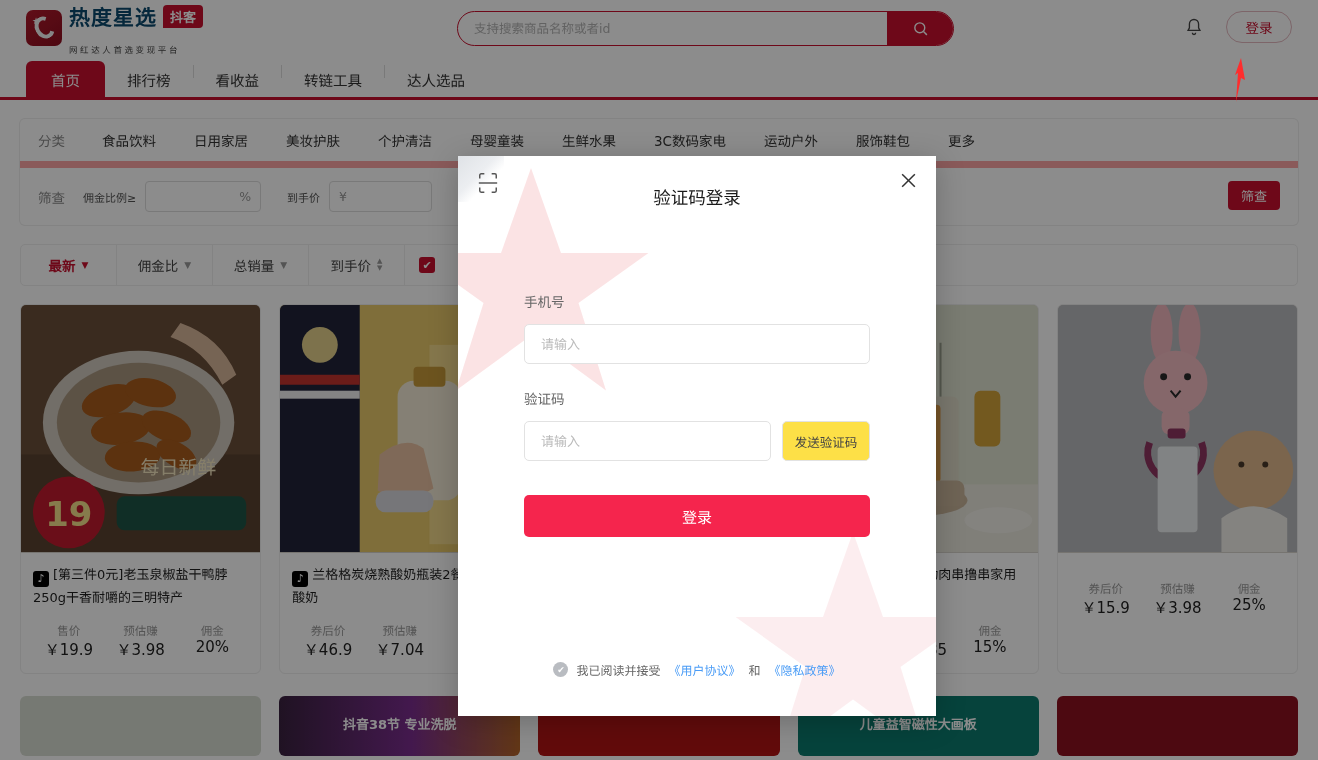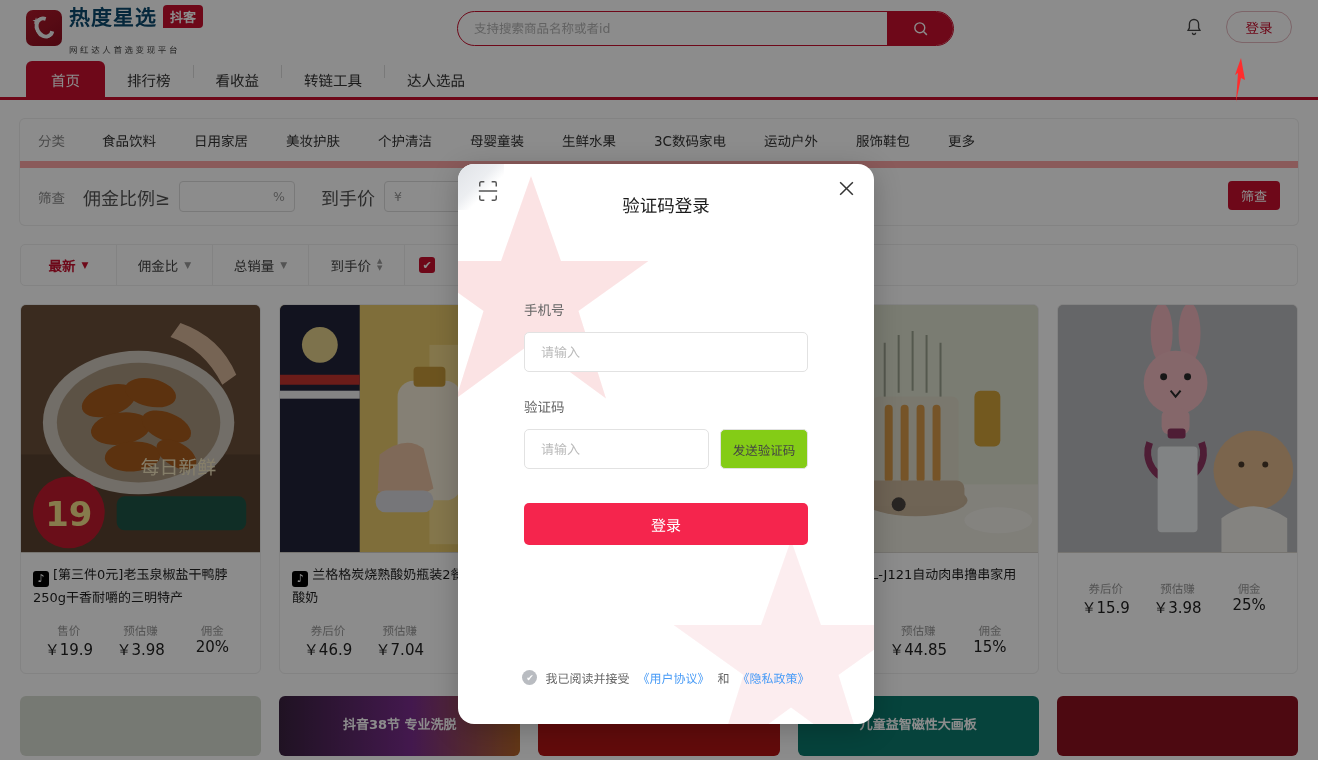--- a/index.html
+++ b/index.html
@@ -124,21 +124,21 @@
   .cat-item {
     font-size: 13.5px; color: #333; padding: 0 19px; cursor: pointer;
     white-space: nowrap; font-family:"DejaVu Sans",sans-serif;
   }
   .filter-row {
     display: flex; align-items: center; height: 57px; padding: 0 18px;
     position: relative;
   }
   .filter-label { font-size: 13.5px; color: #888; margin-right: 18px; font-family:"DejaVu Sans",sans-serif; }
   .filter-group { display: flex; align-items: center; margin-right: 26px; }
-  .filter-name { font-size: 18px; color: #555; margin-right: 9px; white-space: nowrap; font-family:"DejaVu Sans",sans-serif; }
+  .filter-name { font-size: 11px; color: #555; margin-right: 9px; white-space: nowrap; font-family:"DejaVu Sans",sans-serif; }
   .filter-field {
     height: 31px; border: 1px solid #dcdcdc; border-radius: 4px;
     display: flex; align-items: center; background: #fff;
   }
   .filter-field input {
     border: none; outline: none; background: transparent; height: 29px;
     padding: 0 9px; font-size: 12.5px; width: 84px;
     font-family:"DejaVu Sans",sans-serif; color:#333;
   }
   .unit { font-size: 12.5px; color: #999; padding: 0 9px; font-family:"DejaVu Sans",sans-serif; }
@@ -221,22 +221,22 @@
   }
 
   
   .anno-arrow {
     position: absolute; left: 1228px; top: 58px; z-index: 60;
     width: 24px; height: 45px; pointer-events: none;
   }
 
   
   .modal {
-    position: absolute; left: 458px; top: 164px; z-index: 100;
-    width: 416px; height: 560px; background: #fff; border-radius: 16px;
+    position: absolute; left: 458px; top: 156px; z-index: 100;
+    width: 478px; height: 560px; background: #fff; border-radius: 0;
     box-shadow: 0 6px 28px rgba(0,0,0,0.22);
     overflow: hidden;
   }
   .modal-star {
     position: absolute; left: -52px; top: 2px; width: 250px; height: 250px;
     color: #fbdfe0; opacity: .85; pointer-events: none;
   }
   .modal-star2 {
     position: absolute; right: -42px; bottom: -56px; width: 250px; height: 250px;
     color: #fcecee; opacity: .9; pointer-events: none;
@@ -271,21 +271,21 @@
     width: 100%; height: 40px; border: 1px solid #e2e2e2; border-radius: 5px;
     padding: 0 16px; font-size: 13px; outline: none; color:#333;
     font-family:"DejaVu Sans",sans-serif; background:#fff;
   }
   .text-input::placeholder { color: #bbb; }
   .field-block { margin-bottom: 24px; }
   .code-row { display: flex; gap: 11px; }
   .code-row .text-input { flex: 1; }
   .send-code-btn {
     width: 88px; height: 40px; border: 1px solid #e2e2e2; border-radius: 5px;
-    background: #84cc16; color: #444; font-size: 12.5px; cursor: pointer;
+    background: #fde047; color: #444; font-size: 12.5px; cursor: pointer;
     font-family:"DejaVu Sans",sans-serif; white-space: nowrap;
   }
   .submit-btn {
     width: 100%; height: 42px; margin-top: 10px; border: none; border-radius: 5px;
     background: #f5254d; color: #fff; font-size: 15px; cursor: pointer;
     font-family:"DejaVu Sans",sans-serif;
   }
   .agreement {
     position: absolute; left: 0; right: 0; bottom: 38px; z-index: 3;
     display: flex; align-items: center; justify-content: center; gap: 8px;

